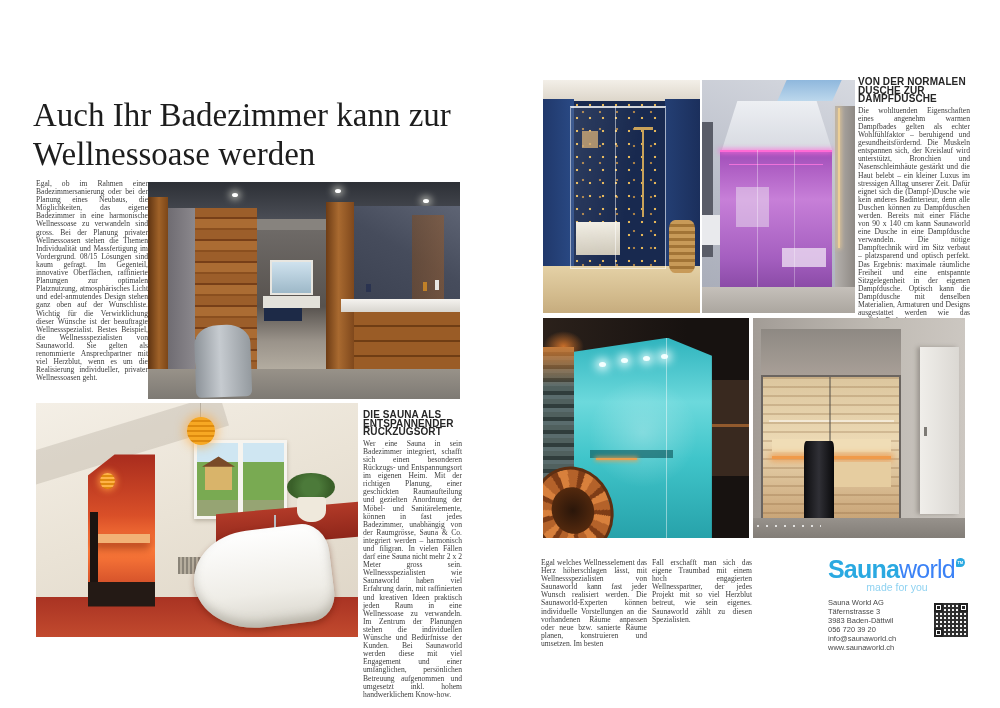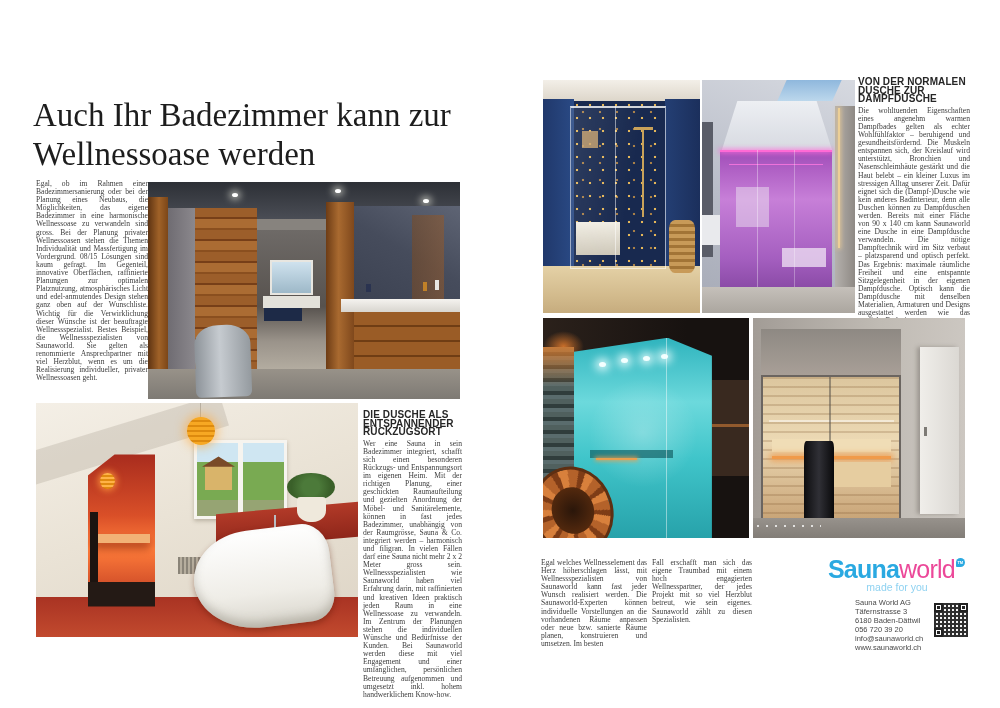--- a/index.html
+++ b/index.html
@@ -142,26 +142,26 @@
   .p6-door{right:3%;top:13%;width:18%;height:76%;background:linear-gradient(90deg,#f0eeea,#dbd8d3);
            box-shadow:-3px 0 4px rgba(80,75,70,.35);}
   .p6-door i{position:absolute;left:8%;top:48%;width:3px;height:9px;background:#7d7a75;}
   .p6-floor{left:0;bottom:0;width:100%;height:9%;background:linear-gradient(180deg,#97928c,#827d77);}
   .p6-leds{left:2%;bottom:5%;width:30%;height:2px;opacity:.75;
            background:repeating-linear-gradient(90deg,#fff 0 2px,transparent 2px 9px);}
   
   #brand{position:absolute;left:828px;top:555px;width:140px;}
   .logo-line{white-space:nowrap;}
   .logo-bold{font-weight:700;font-size:25px;letter-spacing:-.8px;color:#2aa9e1;}
-  .logo-light{font-weight:400;font-size:25px;letter-spacing:-.8px;color:#ec4899;}
+  .logo-light{font-weight:400;font-size:25px;letter-spacing:-.8px;color:#3b82f6;}
   .tm{display:inline-block;width:9px;height:9px;border-radius:50% 50% 50% 10%;background:#2aa9e1;
       color:#fff;font-size:4px;font-weight:700;text-align:center;line-height:9px;vertical-align:14px;margin-left:1px;}
   .tagline{text-align:center;font-size:10.5px;color:#8fd2f1;margin-top:-3px;padding-right:2px;}
   .brand-row{display:flex;margin-top:6px;}
-  .address{flex:1;font-size:7.5px;line-height:8.9px;color:#4a4a4a;margin-left:27px;}
+  .address{flex:1;font-size:7.5px;line-height:8.9px;color:#4a4a4a;}
   .qr{position:relative;width:34px;height:34px;margin-top:4px;
       background:repeating-linear-gradient(90deg,#2e2e2e 0 2px,transparent 2px 4px),
                  repeating-linear-gradient(0deg,#333 0 2px,#f4f4f4 2px 4px);}
   .fp{position:absolute;width:9px;height:9px;background:#fff;border:2px solid #222;box-sizing:border-box;}
   .fp::after{content:"";position:absolute;left:1px;top:1px;width:3px;height:3px;background:#222;}
   .fp.tl{left:0;top:0}.fp.tr{right:0;top:0}.fp.bl{left:0;bottom:0}
 </style>
 </head>
 <body>
 
@@ -216,21 +216,21 @@
     <div class="p2-lamp"></div>
     <div class="p2-ledge"></div>
     <div class="p2-leaf"></div>
     <div class="p2-plant"></div>
     <div class="p2-rad"></div>
     <div class="p2-fauc"></div>
     <div class="p2-tub"></div>
   </div>
 
   <div class="col" style="left:363px;top:411px;width:99px;">
-    <h2 class="sec-head">DIE DUSCHE ALS ENTSPANNENDER RÜCKZUGSORT</h2>
+    <h2 class="sec-head">DIE SAUNA ALS ENTSPANNENDER RÜCKZUGSORT</h2>
     <span>Wer eine Sauna in sein Badezimmer integriert, schafft sich einen besonderen Rückzugs- und Entspannungsort im eigenen Heim. Mit der richtigen Planung, einer geschickten Raumaufteilung und gezielten Anordnung der Möbel- und Sanitärelemente, können in fast jedes Badezimmer, unabhängig von der Raumgrösse, Sauna &amp; Co. integriert werden – harmonisch und filigran. In vielen Fällen darf eine Sauna nicht mehr 2 x 2 Meter gross sein. Wellnessspezialisten wie Saunaworld haben viel Erfahrung darin, mit raffinierten und kreativen Ideen praktisch jeden Raum in eine Wellnessoase zu verwandeln. Im Zentrum der Planungen stehen die individuellen Wünsche und Bedürfnisse der Kunden. Bei Saunaworld werden diese mit viel Engagement und einer umfänglichen, persönlichen Betreuung aufgenommen und umgesetzt inkl. hohem handwerklichem Know-how.</span>
   </div>
 
   <div class="photo" id="ph3">
     <div class="p3-ceil"></div>
     <div class="p3-left"></div>
     <div class="p3-mosaic"></div>
     <div class="p3-right"></div>
     <div class="p3-niche"></div>
     <div class="p3-bench"></div>
@@ -311,21 +311,21 @@
 
   <div id="brand">
     <div class="logo-line">
       <span class="logo-bold">Sauna</span><span class="logo-light">world</span><span class="tm">TM</span>
     </div>
     <div class="tagline">made for you</div>
     <div class="brand-row">
       <div class="address">
           <div>Sauna World AG</div>
           <div>Täfernstrasse 3</div>
-          <div>6180 Baden-Dättwil</div>
+          <div>3983 Baden-Dättwil</div>
           <div>056 720 39 20</div>
           <div>info@saunaworld.ch</div>
           <div>www.saunaworld.ch</div>
         </div>
       <div class="qr">
         <i class="fp tl"></i>
           <i class="fp tr"></i>
           <i class="fp bl"></i>
       </div>
     </div>

